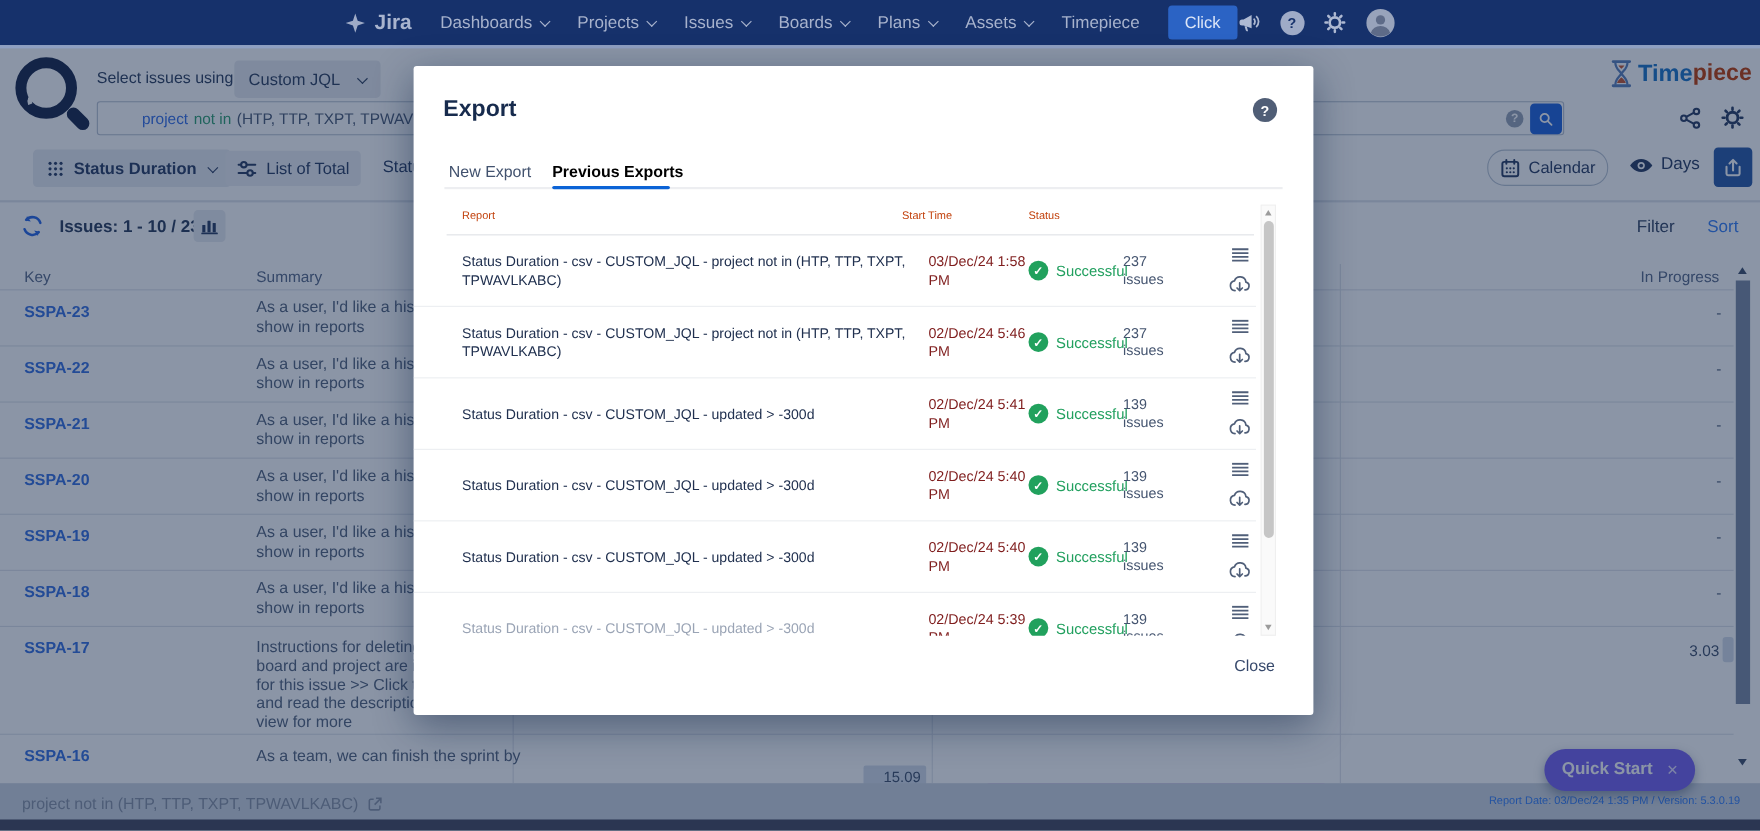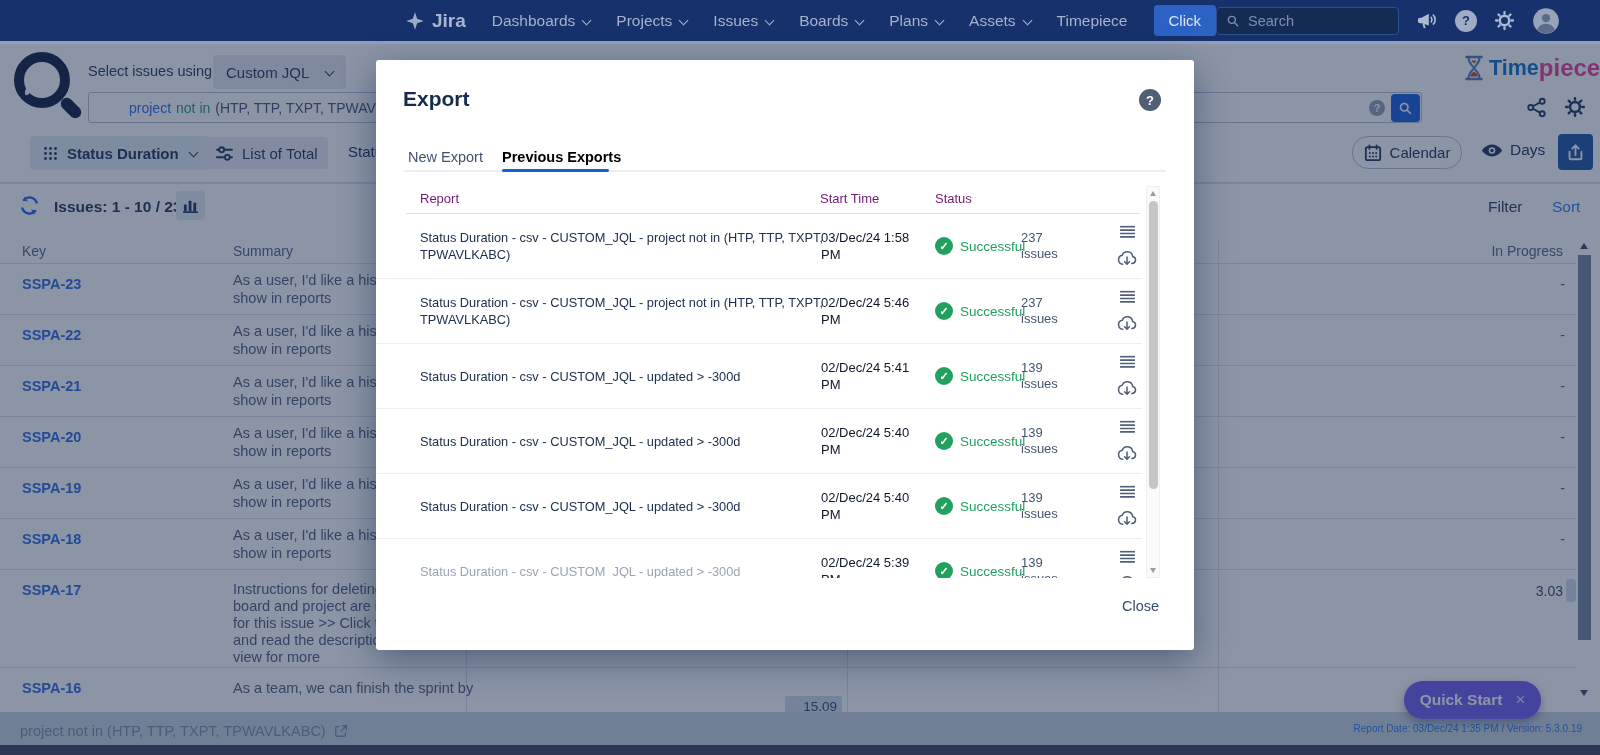--- a/index.html
+++ b/index.html
@@ -4,21 +4,21 @@
 <style>
   html,body{margin:0;padding:0;}
   body{width:1600px;height:755px;overflow:hidden;position:relative;background:#fff;
        font-family:"Liberation Sans", sans-serif;-webkit-font-smoothing:antialiased;}
   .ab{position:absolute;}
   .chev{display:inline-block;width:6px;height:6px;border-right:1.8px solid currentColor;
         border-bottom:1.8px solid currentColor;transform:rotate(45deg);margin-left:8px;margin-bottom:2px;}
 
   
   .navbar{left:0;top:0;width:1600px;height:41px;background:#16316B;z-index:55;display:flex;
-          align-items:center;justify-content:flex-end;padding:0 0 0 22px;box-sizing:border-box;}
+          align-items:center;justify-content:center;padding:0 0 0 22px;box-sizing:border-box;}
   .navstrip{left:0;top:41px;width:1600px;height:3px;background:#8FA0C2;z-index:55;}
   .nav-left{display:flex;align-items:center;gap:26px;}
   .brand{display:flex;align-items:center;gap:7px;color:#A9B4CE;font-size:19px;font-weight:700;cursor:pointer;}
   .menu{color:#A7B2CC;font-size:15.5px;cursor:pointer;white-space:nowrap;}
   .create{background:#2B63C4;color:#DDE6F7;font-size:15px;border:none;border-radius:3.5px;
           padding:7px 15px;cursor:pointer;font-family:inherit;}
   .nav-right{display:flex;align-items:center;gap:17px;padding-right:40px;}
   .nav-search{width:172px;height:26px;border:1.5px solid #2F5090;background:#142C54;border-radius:4px;
               display:flex;align-items:center;gap:8px;padding-left:9px;color:#7E8DB0;font-size:14.5px;cursor:text;}
   .nicon{color:#AEB9D2;display:flex;align-items:center;cursor:pointer;}
@@ -35,21 +35,21 @@
            font-size:15px;display:flex;align-items:center;justify-content:space-between;padding:0 13px;box-sizing:border-box;cursor:pointer;}
   .jql-input{left:88px;top:92px;width:1334px;height:31px;background:#fff;border:1.5px solid #B9C2D1;border-radius:3px;
              box-sizing:border-box;display:flex;align-items:center;gap:5px;padding-left:12px;font-size:14px;cursor:text;}
   .tok-field{color:#3B73E8;margin-left:28px;} .tok-op{color:#36A275;} .tok-rest{color:#505F79;}
   .q-help{left:1369px;top:100px;width:16px;height:16px;border-radius:50%;background:#9AA5B8;color:#fff;
           font-size:11px;font-weight:700;display:flex;align-items:center;justify-content:center;cursor:pointer;}
   .q-searchbtn{left:1391px;top:94px;width:29px;height:28px;background:#2566DD;border-radius:4px;
                display:flex;align-items:center;justify-content:center;cursor:pointer;}
   .tp-logo{left:1462px;top:54px;display:flex;align-items:center;gap:3px;}
   .tp-time{font-size:21.5px;font-weight:700;color:#2178C8;}
-  .tp-piece{font-size:24px;font-weight:700;color:#ec4899;text-align:center;}
+  .tp-piece{font-size:21px;font-weight:700;color:#c2410c;text-align:center;}
   .icon-dark{color:#2F4166;cursor:pointer;display:flex;}
 
   .btn-view{left:30px;top:136px;height:34px;background:#E9ECF1;border-radius:4px;display:flex;align-items:center;
             gap:9px;padding:0 13px;color:#2F4166;font-size:15px;font-weight:600;cursor:pointer;}
   .btn-list{left:205px;top:137px;height:32px;background:#EDEFF3;border-radius:4px;display:flex;align-items:center;
             gap:8px;padding:0 10px;color:#2F4166;font-size:15px;cursor:pointer;}
   .clipped-btn{left:348px;top:143px;font-size:15px;color:#2F4166;cursor:pointer;}
   .btn-cal{left:1352px;top:136px;width:110px;height:33px;border:1.5px solid #BCC6D4;border-radius:16px;background:#fff;
            display:flex;align-items:center;justify-content:center;gap:8px;color:#2F4166;font-size:15px;box-sizing:border-box;cursor:pointer;}
   .btn-days{left:1481px;top:141px;display:flex;align-items:center;gap:7px;color:#2F4166;font-size:15.5px;cursor:pointer;}
@@ -101,28 +101,28 @@
   .modal{left:376px;top:60px;width:818px;height:590px;background:#fff;border-radius:3px;z-index:60;
          box-shadow:0 10px 36px rgba(9,30,66,.45);}
   .m-title{left:27px;top:27px;font-size:21px;font-weight:700;color:#172B4D;}
   .m-help{left:763px;top:29px;width:22px;height:22px;border-radius:50%;background:#505E76;color:#fff;
           font-size:13px;font-weight:700;display:flex;align-items:center;justify-content:center;cursor:pointer;}
   .m-tab{top:89px;font-size:14.5px;cursor:pointer;}
   .m-tab-inactive{left:32px;color:#42526E;}
   .m-tab-active{left:126px;color:#000000;font-weight:600;}
   .m-divider{left:28px;top:110px;width:762px;height:2px;background:#EDEEF1;}
   .m-underline{left:126px;top:109px;width:107px;height:3px;background:#0B63D6;border-radius:2px;z-index:2;}
-  .m-th{top:131px;font-size:13px;color:#701a75;}
+  .m-th{top:131px;font-size:10px;color:#c2410c;}
   .m-headdiv{left:30px;top:153px;width:734px;height:1px;background:#DFE1E6;}
   .m-viewport{left:0;top:154px;width:766px;height:364px;overflow:hidden;}
   .mrow{position:relative;height:65px;border-bottom:1px solid #ECEEF1;box-sizing:border-box;}
   .vc{position:absolute;top:50%;transform:translateY(-50%);}
   .mr-rep{left:44px;width:404px;font-size:12.8px;line-height:17px;color:#20304F;}
   .mr-rep.faded{color:#9AA4B5;}
-  .mr-time{left:445px;width:90px;font-size:13px;line-height:17px;color:#0f172a;}
+  .mr-time{left:468px;width:90px;font-size:13px;line-height:17px;color:#7f1d1d;}
   .mr-status{left:559px;display:flex;align-items:center;gap:7px;}
   .okc{width:18px;height:18px;border-radius:50%;background:#21A15D;color:#fff;font-size:11px;font-weight:700;
        display:flex;align-items:center;justify-content:center;}
   .oktxt{font-size:13.5px;color:#22A05F;}
   .mr-count{left:645px;width:55px;font-size:13px;line-height:16px;color:#44546F;}
   .mr-icons{left:736px;width:30px;display:flex;flex-direction:column;align-items:center;gap:10px;}
   .mr-icons .ic{cursor:pointer;display:flex;}
   .m-scroll{left:770px;top:126px;width:14px;height:392px;background:#FAFAFA;border:1px solid #EFEFEF;box-sizing:border-box;}
   .m-thumb{position:absolute;left:1.5px;top:14px;width:9px;height:288px;background:#C6C6C6;border-radius:5px;}
   .s-tri-up{position:absolute;left:3px;top:4px;width:0;height:0;border-left:3.5px solid transparent;
@@ -147,29 +147,20 @@
     <span class="menu"><span>Dashboards</span><i class="chev"></i></span>
     <span class="menu"><span>Projects</span><i class="chev"></i></span>
     <span class="menu"><span>Issues</span><i class="chev"></i></span>
     <span class="menu"><span>Boards</span><i class="chev"></i></span>
     <span class="menu"><span>Plans</span><i class="chev"></i></span>
     <span class="menu"><span>Assets</span><i class="chev"></i></span>
     <span class="menu"><span>Timepiece</span></span>
     <button class="create">Click</button>
   </div>
   <div class="nav-right">
-    <span class="nav-search">
-      <span style="display:flex;">
-        <svg viewBox="0 0 24 24" width="14" height="14">
-            <circle cx="10" cy="10" r="6" fill="none" stroke="#7E8DB0" stroke-width="2.4"></circle>
-            <path d="M14.5 14.5 20 20" stroke="#7E8DB0" stroke-width="2.4" stroke-linecap="round"></path>
-          </svg>
-      </span>
-      <span>Search</span>
-    </span>
     <span class="nicon">
       <svg viewBox="0 0 24 24" width="22" height="22" fill="#AEB9D2">
           <path d="M14 4v13l-8-2.5H4.5A2.5 2.5 0 0 1 2 12v-1a2.5 2.5 0 0 1 2.5-2.5H6L14 4z"></path>
           <path d="M7 15l1.2 4.2a1 1 0 0 0 1 .8h1.3l-1.3-5z"></path>
           <path d="M16 7.5a4 4 0 0 1 0 6" stroke="#AEB9D2" stroke-width="1.8" fill="none"></path>
           <path d="M18.5 5a7.5 7.5 0 0 1 0 11" stroke="#AEB9D2" stroke-width="1.8" fill="none"></path>
         </svg>
     </span>
     <span class="qmark-nav">?</span>
     <span class="nicon">

